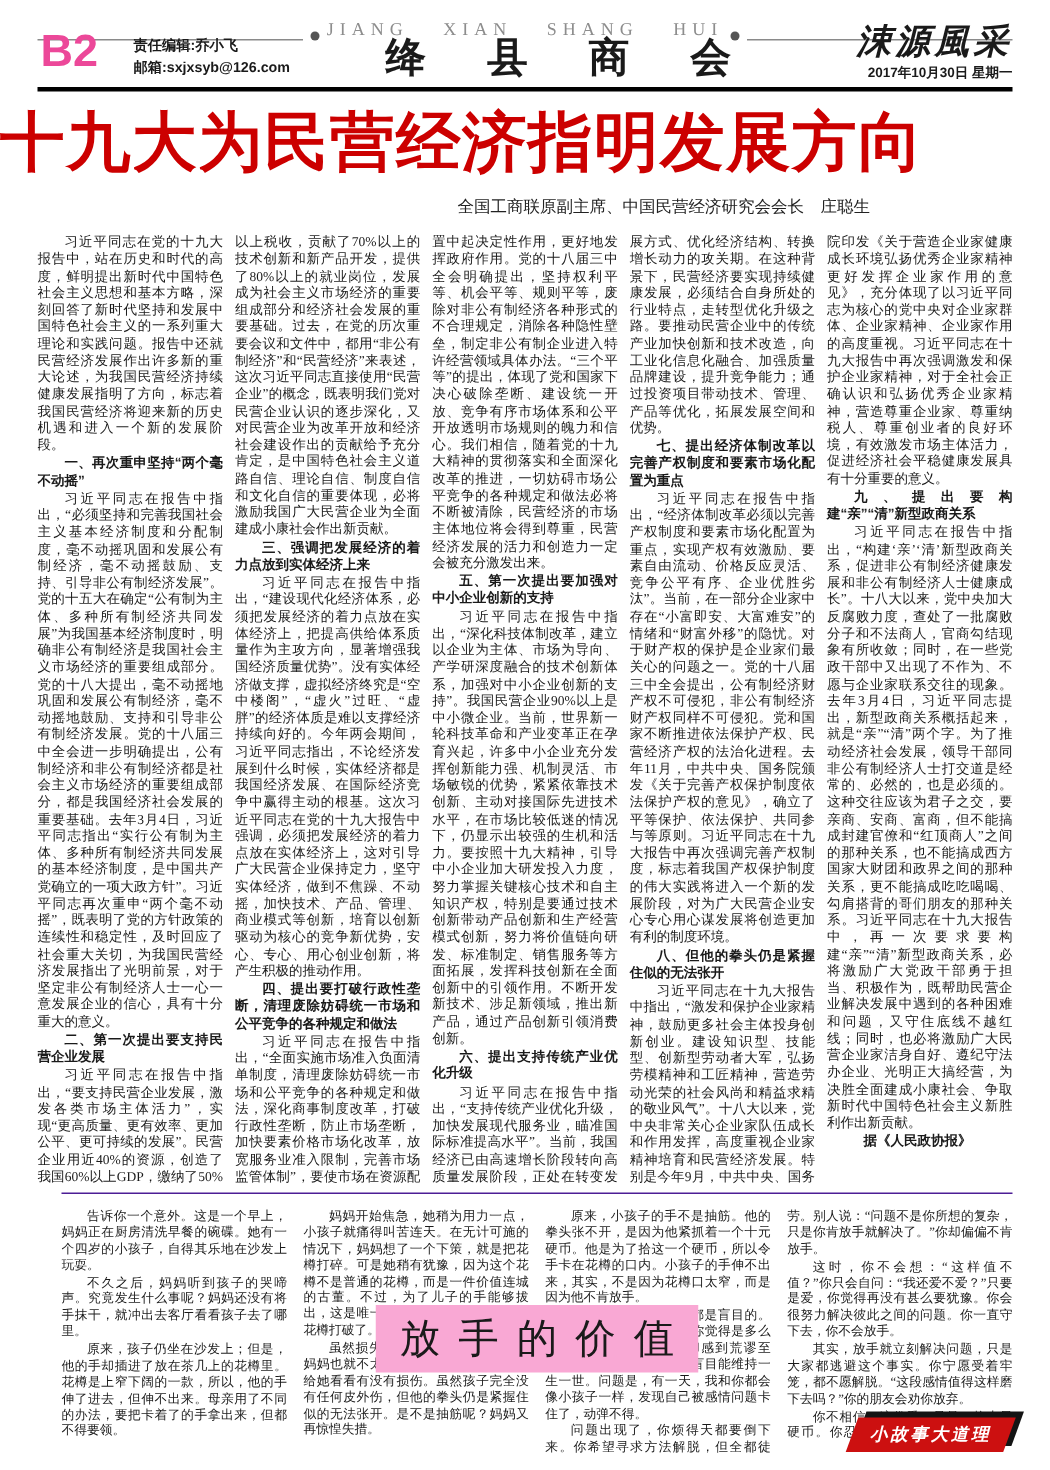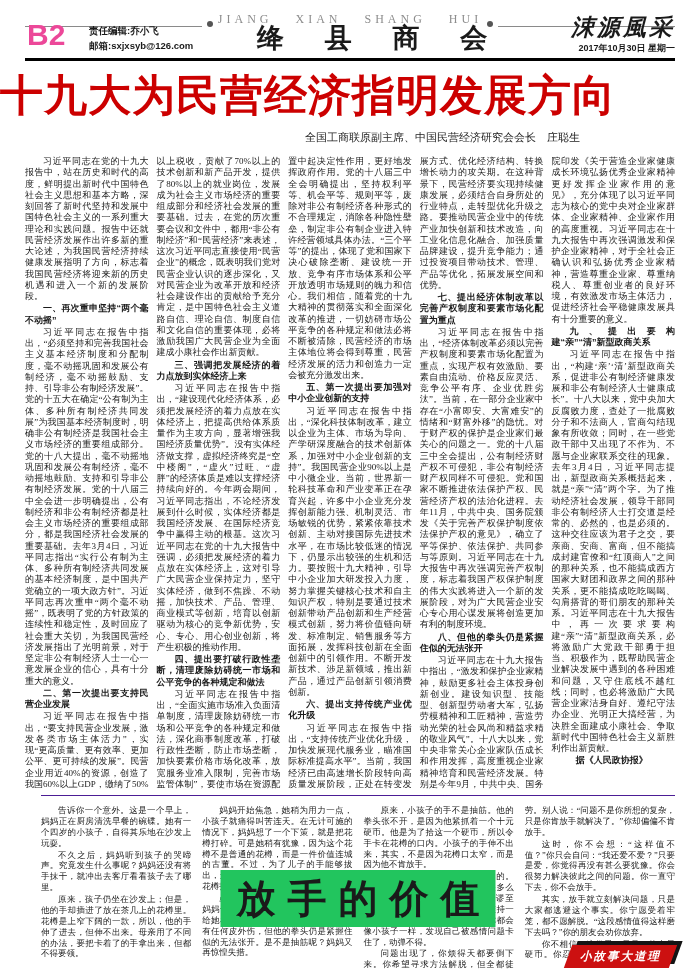--- a/index.html
+++ b/index.html
@@ -31,23 +31,23 @@
   .art-cols p{margin:0 0 1px 0;text-indent:2em;}
   .art-cols p.sec-h{font-weight:700;font-family:"Liberation Sans","DejaVu Sans",sans-serif;}
   .art-cols p.attr{text-align:center;text-indent:0;font-weight:700;padding-right:3px;}
   
   .story{position:absolute;top:795px;left:25px;right:25px;bottom:4px;border-top:1px solid #4c1d95;padding-top:9px;margin-left:16px;}
   .story-cols{column-count:4;column-gap:11px;height:167px;overflow:hidden;font-size:8.5px;
               line-height:1.28;text-align:justify;}
   .story-cols p{margin:0 0 1px 0;text-indent:2em;}
   .story-cols p.moral b{font-weight:900;font-family:"Liberation Sans","DejaVu Sans",sans-serif;font-style:normal;}
   .story-cols p.moral span{font-style:italic;font-weight:700;}
-  .story-title{position:absolute;top:74px;left:50%;transform:translateX(-50%);background:#22c55e;
+  .story-title{position:absolute;top:74px;left:50%;transform:translateX(-50%);background:#f9a8d4;
                padding:9px 4px 9px 16px;font-family:"Liberation Sans","DejaVu Sans",sans-serif;
-               font-size:39px;font-weight:700;letter-spacing:12px;line-height:1;white-space:nowrap;z-index:2;}
+               font-size:27px;font-weight:400;letter-spacing:12px;line-height:1;white-space:nowrap;z-index:2;}
   .badge{position:absolute;right:2px;bottom:8px;background:#cc1010;transform:skewX(-20deg);
          padding:4px 12px;box-shadow:4px -4px 0 #141414;z-index:3;}
   .badge span{display:block;transform:skewX(20deg);color:#fff;font-size:11.5px;font-weight:700;
               font-style:italic;letter-spacing:2px;white-space:nowrap;}
 </style>
 </head>
 <body>
 
 <div class="page">
 

